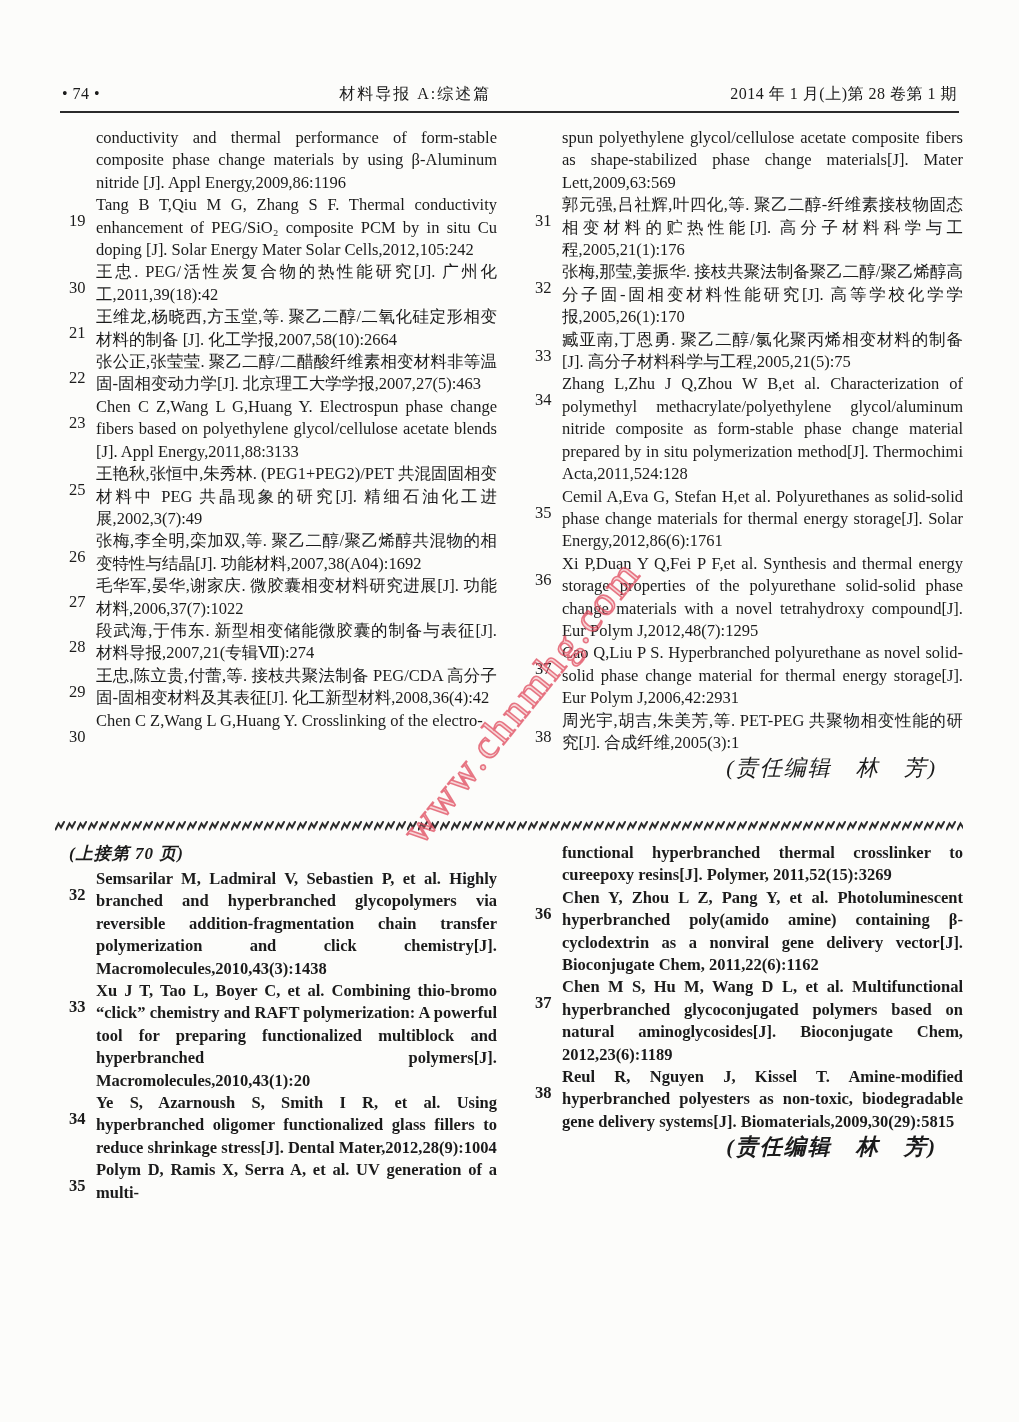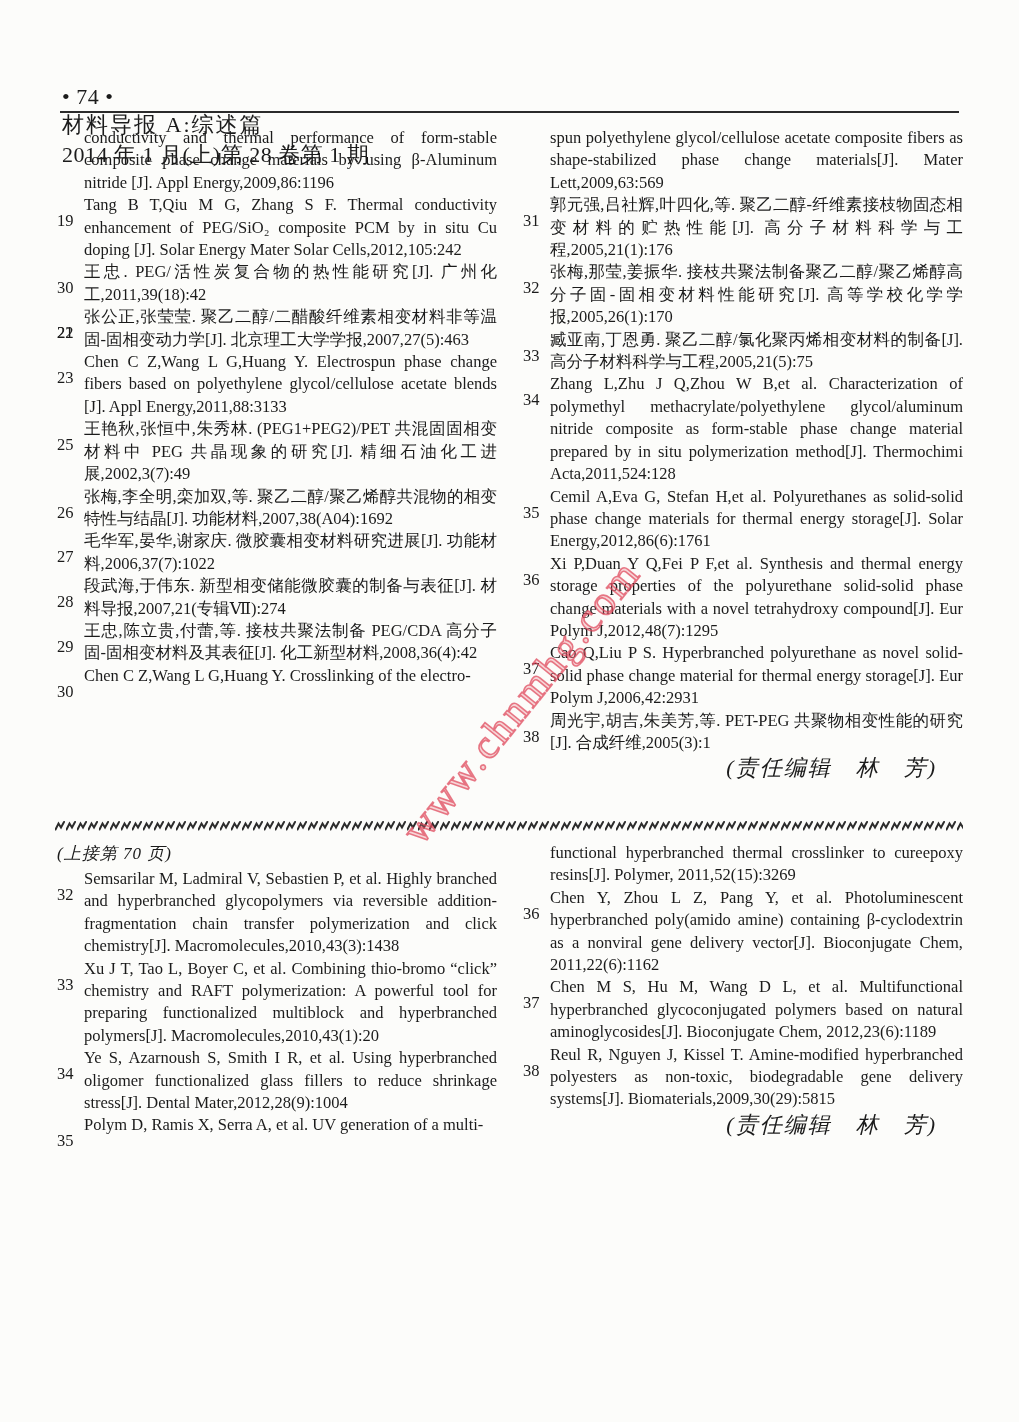--- a/index.html
+++ b/index.html
@@ -9,32 +9,32 @@
     margin:0 auto;
     background:#fcfcfa;
     font-family:"Liberation Serif","DejaVu Serif",serif;
     color:#1b1b1b;
     overflow:hidden;
   }
   
   .header {
     position:absolute; top:84px; left:62px; right:62px;
     display:flex; justify-content:space-between; align-items:baseline;
-    font-size:22px; letter-spacing:0.5px;flex-direction:column;
+    font-size:16px; letter-spacing:0.5px;
   }
   .header .journal { letter-spacing:2px; }
   .header-rule {
     position:absolute; top:111px; left:60px; right:60px;
     height:2px; background:#2b2b2b;
   }
   
   .columns { position:absolute; left:57px; width:906px; display:flex; gap:26px; }
   .section1 { top:127px; }
-  .section2 { top:842px; }
-  .col { width:440px; }
+  .section2 { top:842px;font-weight:bold; }
+  .col { width:440px;margin-left:12px; }
   .ref {
     position:relative; padding-left:27px;
     font-size:16.5px; line-height:22.4px;
     text-align:justify; text-justify:inter-ideograph;
   }
   .ref-num { position:absolute; left:0; top:16px; }
   .editor-note {
     font-size:22px; line-height:24px;
     text-align:right; padding-right:26px; margin-top:2px;
     font-style:italic; letter-spacing:2px;
@@ -66,21 +66,21 @@
     <span class="journal">材料导报 A:综述篇</span>
     <span>2014 年 1 月(上)第 28 卷第 1 期</span>
   </div>
   <div class="header-rule"></div>
 
   <div class="columns section1">
     <div class="col">
       <div class="ref"><span class="ref-num"></span><span class="ref-text">conductivity and thermal performance of form-stable composite phase change materials by using β-Aluminum nitride [J]. Appl Energy,2009,86:1196</span></div>
       <div class="ref"><span class="ref-num">19</span><span class="ref-text">Tang B T,Qiu M G, Zhang S F. Thermal conductivity enhancement of PEG/SiO₂ composite PCM by in situ Cu doping [J]. Solar Energy Mater Solar Cells,2012,105:242</span></div>
       <div class="ref"><span class="ref-num">30</span><span class="ref-text">王忠. PEG/活性炭复合物的热性能研究[J]. 广州化工,2011,39(18):42</span></div>
-      <div class="ref"><span class="ref-num">21</span></div>
+      <div class="ref"><span class="ref-num">21</span><span class="ref-text">王维龙,杨晓西,方玉堂,等. 聚乙二醇/二氧化硅定形相变材料的制备 [J]. 化工学报,2007,58(10):2664</span></div>
       <div class="ref"><span class="ref-num">22</span><span class="ref-text">张公正,张莹莹. 聚乙二醇/二醋酸纤维素相变材料非等温固-固相变动力学[J]. 北京理工大学学报,2007,27(5):463</span></div>
       <div class="ref"><span class="ref-num">23</span><span class="ref-text">Chen C Z,Wang L G,Huang Y. Electrospun phase change fibers based on polyethylene glycol/cellulose acetate blends [J]. Appl Energy,2011,88:3133</span></div>
       <div class="ref"><span class="ref-num">25</span><span class="ref-text">王艳秋,张恒中,朱秀林. (PEG1+PEG2)/PET 共混固固相变材料中 PEG 共晶现象的研究[J]. 精细石油化工进展,2002,3(7):49</span></div>
       <div class="ref"><span class="ref-num">26</span><span class="ref-text">张梅,李全明,栾加双,等. 聚乙二醇/聚乙烯醇共混物的相变特性与结晶[J]. 功能材料,2007,38(A04):1692</span></div>
       <div class="ref"><span class="ref-num">27</span><span class="ref-text">毛华军,晏华,谢家庆. 微胶囊相变材料研究进展[J]. 功能材料,2006,37(7):1022</span></div>
       <div class="ref"><span class="ref-num">28</span><span class="ref-text">段武海,于伟东. 新型相变储能微胶囊的制备与表征[J]. 材料导报,2007,21(专辑Ⅶ):274</span></div>
       <div class="ref"><span class="ref-num">29</span><span class="ref-text">王忠,陈立贵,付蕾,等. 接枝共聚法制备 PEG/CDA 高分子固-固相变材料及其表征[J]. 化工新型材料,2008,36(4):42</span></div>
       <div class="ref"><span class="ref-num">30</span><span class="ref-text">Chen C Z,Wang L G,Huang Y. Crosslinking of the electro-</span></div>
     </div>
     <div class="col">

